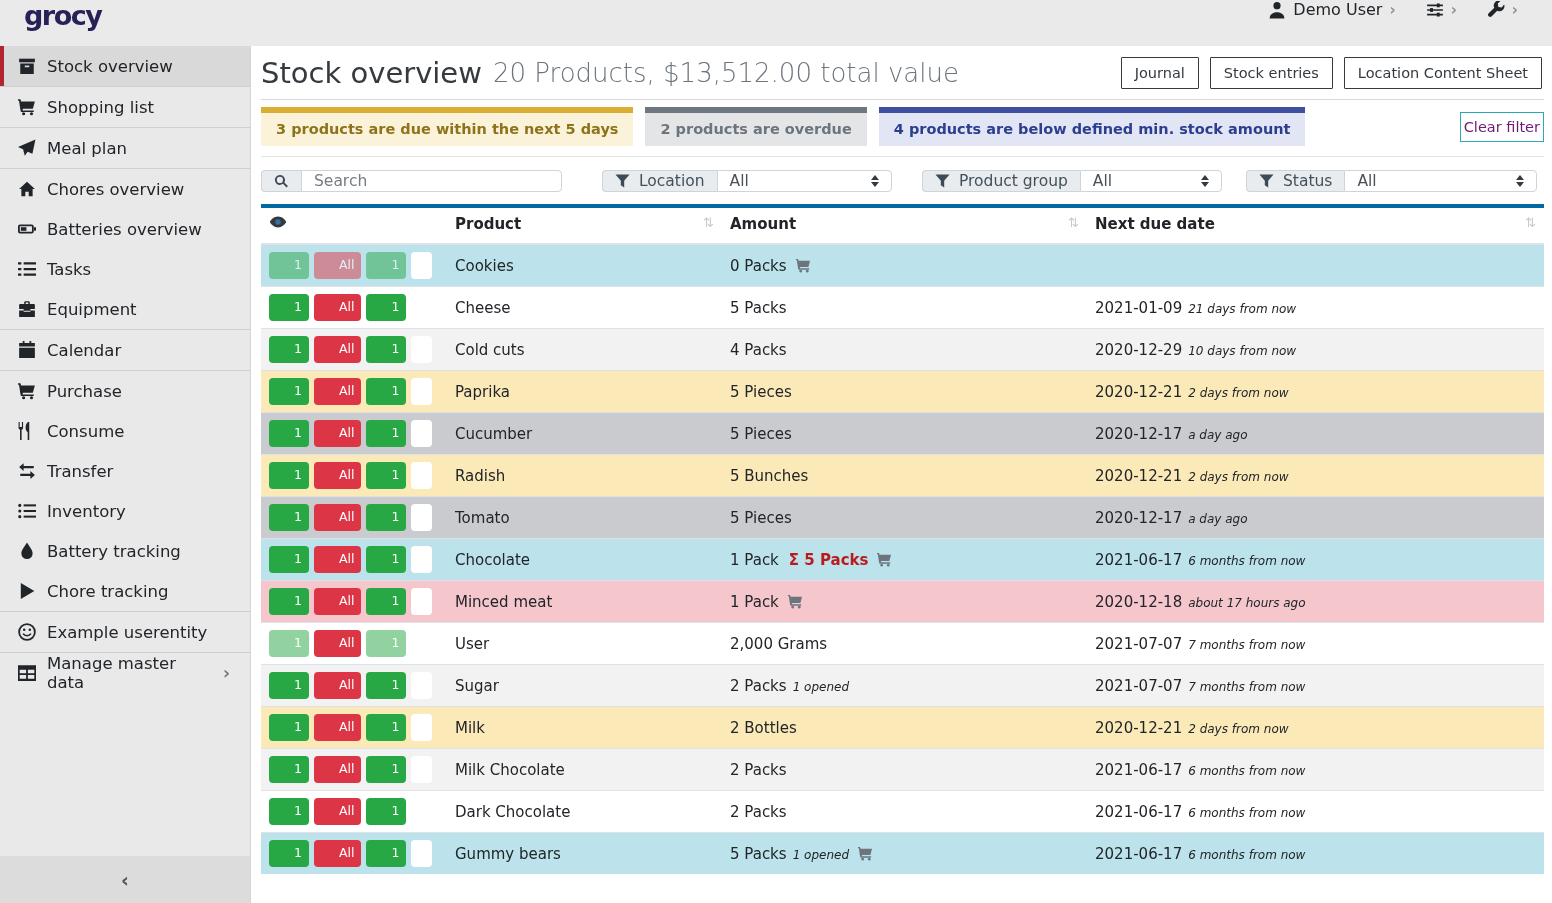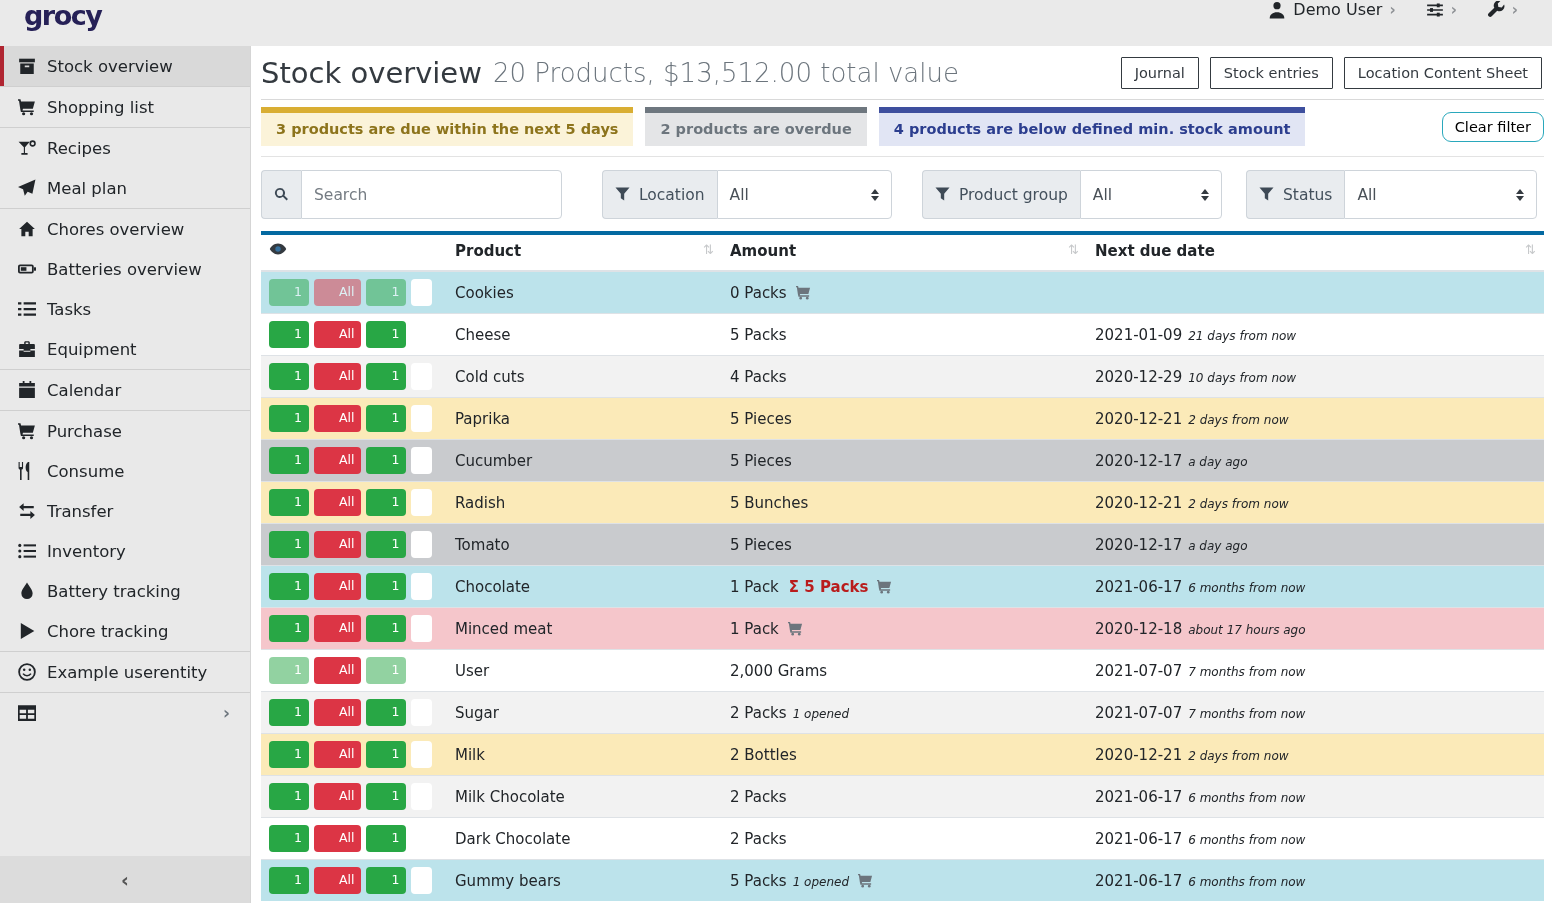--- a/index.html
+++ b/index.html
@@ -57,28 +57,28 @@
   }
   .hr1 { border:0; border-top:1px solid #d9d9d9; margin:9px 0 0; }
 
   .alerts-row { display:flex; align-items:center; gap:12px; margin-top:7px; }
   .alert { border-top:6px solid; padding:8px 15px 9px; font-weight:700; font-size:14.5px; cursor:pointer; }
   .alert--warning  { background:#fbf3d9; border-color:#d9ae33; color:#8d741c; }
   .alert--secondary{ background:#e4e5e7; border-color:#6e777f; color:#6c757d; }
   .alert--danger   { background:#fbe7ea; border-color:#c21f2f; color:#a71d2a; }
   .alert--info     { background:#e1e5f4; border-color:#3e4f9e; color:#2c3e8f; }
   .clear-filter {
-    margin-left:auto; background:#fff; border:1px solid #2aa8bc; color:#000000;
-    border-radius:9px; padding:6px 12px; font-size:14.5px; font-family:inherit; cursor:pointer;
+    margin-left:auto; background:#fff; border:1px solid #2aa8bc; color:#701a75;
+    border-radius:0; padding:6px 3px; font-size:14.5px; font-family:inherit; cursor:pointer;
   }
   .hr2 { border:0; border-top:1px solid #e3e3e3; margin:10px 0 0; }
 
   
   .filters-row { display:flex; margin-top:13px; }
-  .input-group { display:flex; height:49px; }
+  .input-group { display:flex; height:22px; }
   .ig-pre {
     background:#e9ecef; border:1px solid #ced4da; border-right:0;
     border-radius:4px 0 0 4px; display:flex; align-items:center; gap:9px;
     padding:0 12px; color:#43505c; font-size:15.5px; white-space:nowrap;
   }
   .ig-pre .icon { width:15px; height:15px; color:#3e4a56; }
   .ig-field {
     flex:1; border:1px solid #ced4da; border-radius:0 4px 4px 0;
     background:#fff; font-size:15.5px; color:#495057; padding:0 12px;
     display:flex; align-items:center; justify-content:space-between; cursor:pointer;
@@ -182,29 +182,20 @@
     <span class="icon">
           <svg viewBox="0 0 16 16">
             <path d="M0 1h2.2l.5 2H15l-1.8 6.5H4.4L4 11h10v1.5H2.6L2 9.8.9 2.5H0z"></path>
             <circle cx="5" cy="14" r="1.4"></circle>
             <circle cx="12" cy="14" r="1.4"></circle>
           </svg>
         </span>
     <span class="side-label">Shopping list</span>
   </div>
 <div class="side-divider"></div>
-  <div class="side-item">
-    <span class="icon">
-          <svg viewBox="0 0 16 16">
-            <path d="M.5 2.5h10l-4.3 4.8v5.2h2.3v1.5H3v-1.5h2.2V7.3z"></path>
-            <circle cx="13" cy="4" r="2.1" fill="none" stroke="currentColor" stroke-width="1.4"></circle>
-          </svg>
-        </span>
-    <span class="side-label">Recipes</span>
-  </div>
 
   <div class="side-item">
     <span class="icon">
           <svg viewBox="0 0 16 16">
             <path d="M15.5.5 0 7.2l4.5 1.9L6 14.8l2.6-3.5 4.2 1.7z"></path>
           </svg>
         </span>
     <span class="side-label">Meal plan</span>
   </div>
 <div class="side-divider"></div>
@@ -327,20 +318,21 @@
         </span>
     <span class="side-label">Example userentity</span>
   </div>
 <div class="side-divider"></div>
   <div class="side-item">
     <span class="icon">
           <svg viewBox="0 0 16 16">
             <path fill-rule="evenodd" d="M0 1h16v14H0zm1.5 4.2h5.7v3h-5.7zm7.3 0h5.7v3H8.8zm-7.3 4.6h5.7v3.2H1.5zm7.3 0h5.7v3.2H8.8z"></path>
           </svg>
         </span>
+    <span class="side-label">Manage master data</span>
   <span class="side-chev">›</span>
       </div>
 </div>
   <div class="collapse-bar">
     <span>‹</span>
   </div>
 </aside>
 
 <main class="main">
 

